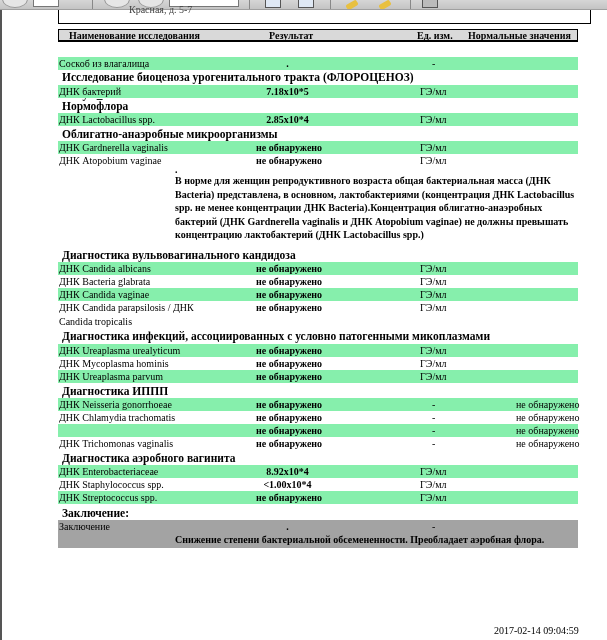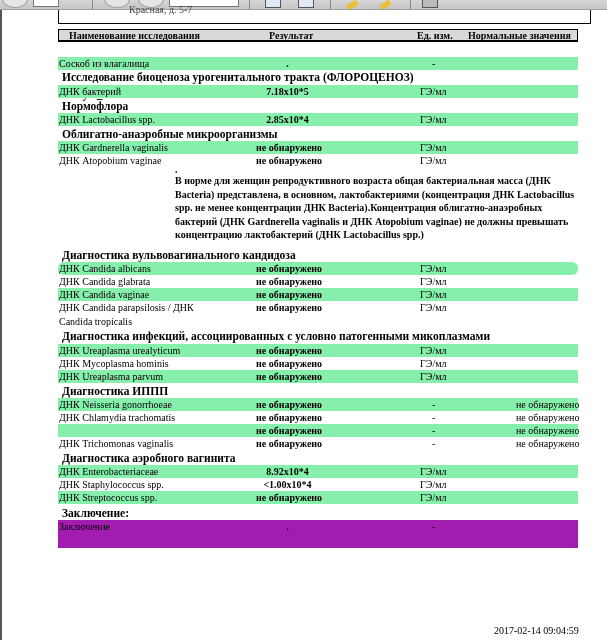--- a/index.html
+++ b/index.html
@@ -48,21 +48,21 @@
     position: absolute; left: 62px; font-weight: bold; font-size: 11.5px; line-height: 14px; white-space: nowrap;
   }
 
   .note {
     position: absolute; left: 175px; top: 162px; width: 410px;
     font-weight: bold; font-size: 10px; line-height: 13.5px; margin-top: 12px;
   }
   .note-dot { position: absolute; left: 175px; top: 164px; font-size: 10px; font-weight: bold; }
 
   .conclusion-block {
-    position: absolute; left: 58px; top: 520px; width: 520px; height: 28px; background: #a21caf; font-size: 10px;
+    position: absolute; left: 58px; top: 520px; width: 520px; height: 28px; background: #a3a3a3; font-size: 10px;
   }
   .conclusion-text {
     position: absolute; left: 117px; top: 14px; font-weight: bold; white-space: nowrap;
   }
 
   .timestamp { position: absolute; left: 494px; top: 625px; font-size: 10px; }
 </style>
 </head>
 <body>
 
@@ -126,27 +126,27 @@
 </div>
 <div class="row" style="top:154px;">
   <span class="cell c-name">ДНК Atopobium vaginae</span>
   <span class="cell c-res">не обнаружено</span>
   <span class="cell c-unit">ГЭ/мл</span>
 </div>
 <div class="note-dot">.</div>
 <div class="note">В норме для женщин репродуктивного возраста общая бактериальная масса (ДНК Bacteria) представлена, в основном, лактобактериями (концентрация ДНК Lactobacillus spp. не менее концентрации ДНК Bacteria).Концентрация облигатно-анаэробных бактерий (ДНК Gardnerella vaginalis и ДНК Atopobium vaginae) не должны превышать концентрацию лактобактерий (ДНК Lactobacillus spp.)</div>
 
 <div class="section" style="top:248px;">Диагностика вульвовагинального кандидоза</div>
-<div class="row shade" style="top:262px;border-radius:6px;">
+<div class="row shade" style="top:262px;">
   <span class="cell c-name">ДНК Candida albicans</span>
   <span class="cell c-res">не обнаружено</span>
   <span class="cell c-unit">ГЭ/мл</span>
 </div>
 <div class="row" style="top:275px;">
-  <span class="cell c-name">ДНК Candida glabrata</span>
+  <span class="cell c-name">ДНК Bacteria glabrata</span>
   <span class="cell c-res">не обнаружено</span>
   <span class="cell c-unit">ГЭ/мл</span>
 </div>
 <div class="row shade" style="top:288px;">
   <span class="cell c-name">ДНК Candida vaginae</span>
   <span class="cell c-res">не обнаружено</span>
   <span class="cell c-unit">ГЭ/мл</span>
 </div>
 <div class="row" style="top:301px;height:26px;">
   <span class="cell c-name">ДНК Candida parapsilosis / ДНК</span>
@@ -212,15 +212,16 @@
   <span class="cell c-name">ДНК Streptococcus spp.</span>
   <span class="cell c-res">не обнаружено</span>
   <span class="cell c-unit">ГЭ/мл</span>
 </div>
 
 <div class="section" style="top:506px;">Заключение:</div>
 <div class="conclusion-block">
   <span class="cell c-name" style="line-height:13px;">Заключение</span>
   <span class="cell c-res-center" style="line-height:13px;">.</span>
   <span class="cell c-unit-c" style="line-height:13px;">-</span>
+  <span class="conclusion-text">Снижение степени бактериальной обсемененности. Преобладает аэробная флора.</span>
 </div>
 
 <div class="timestamp">2017-02-14 09:04:59</div>
 
 </body></html>

